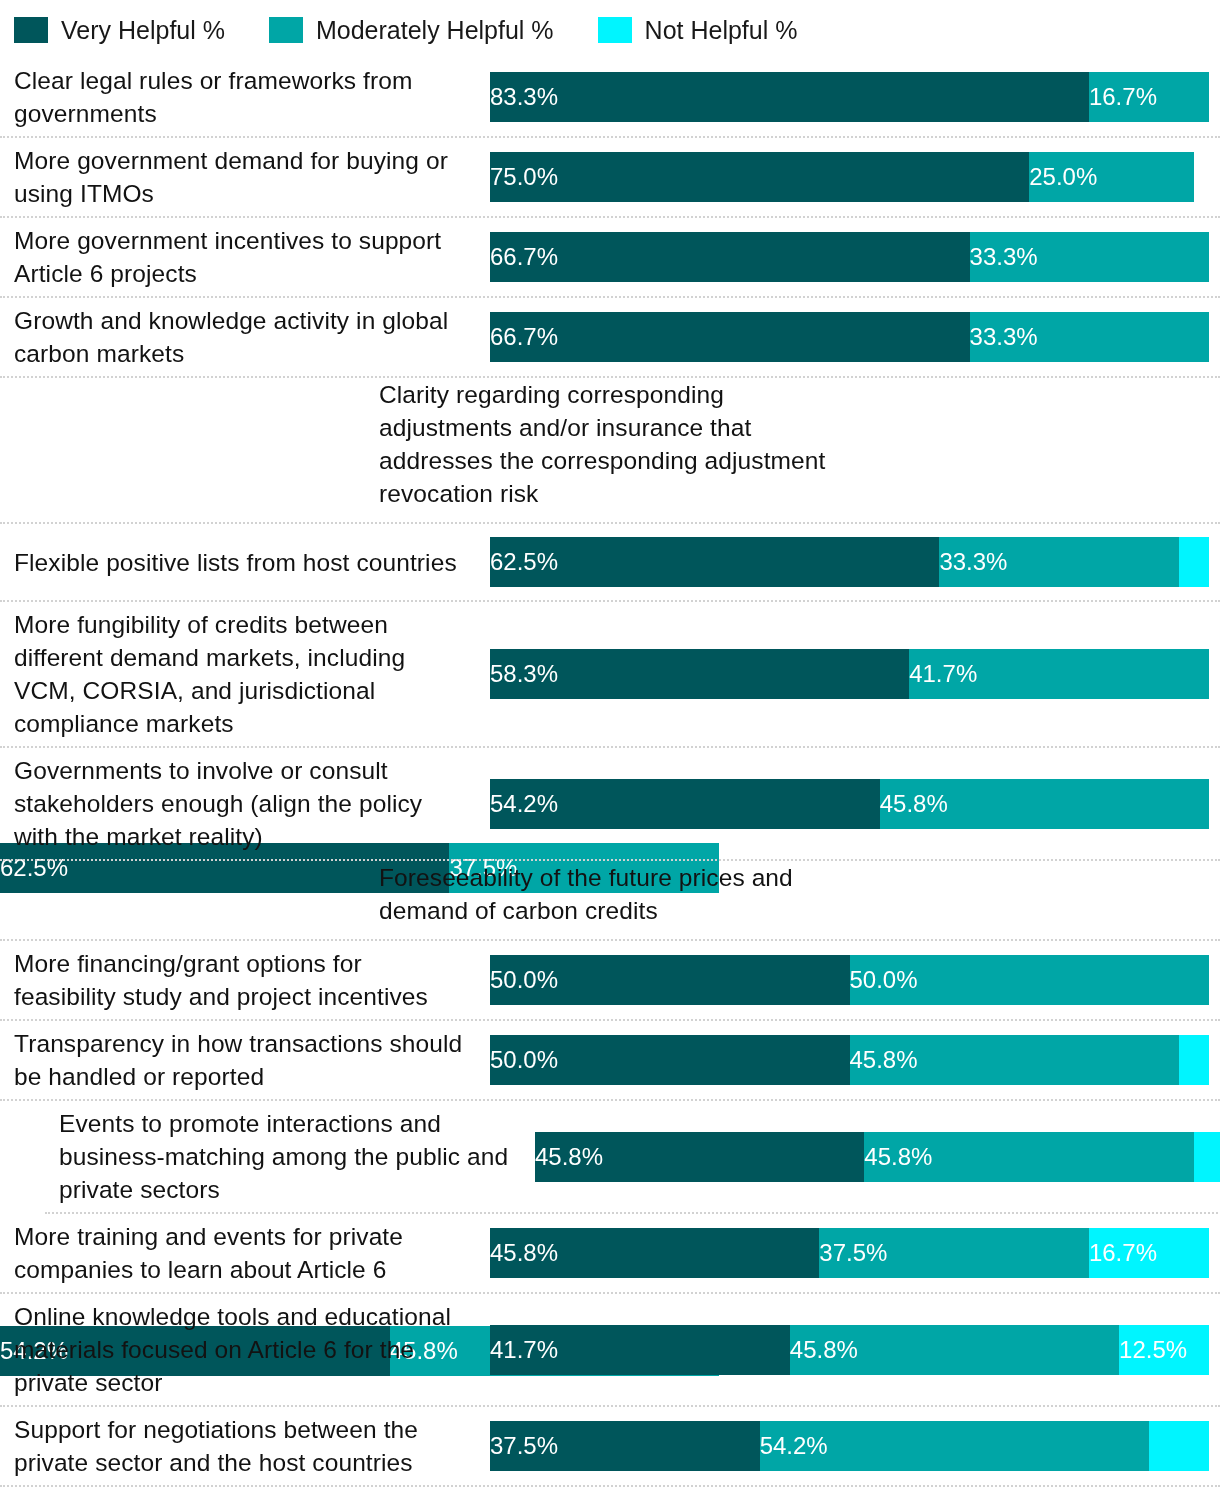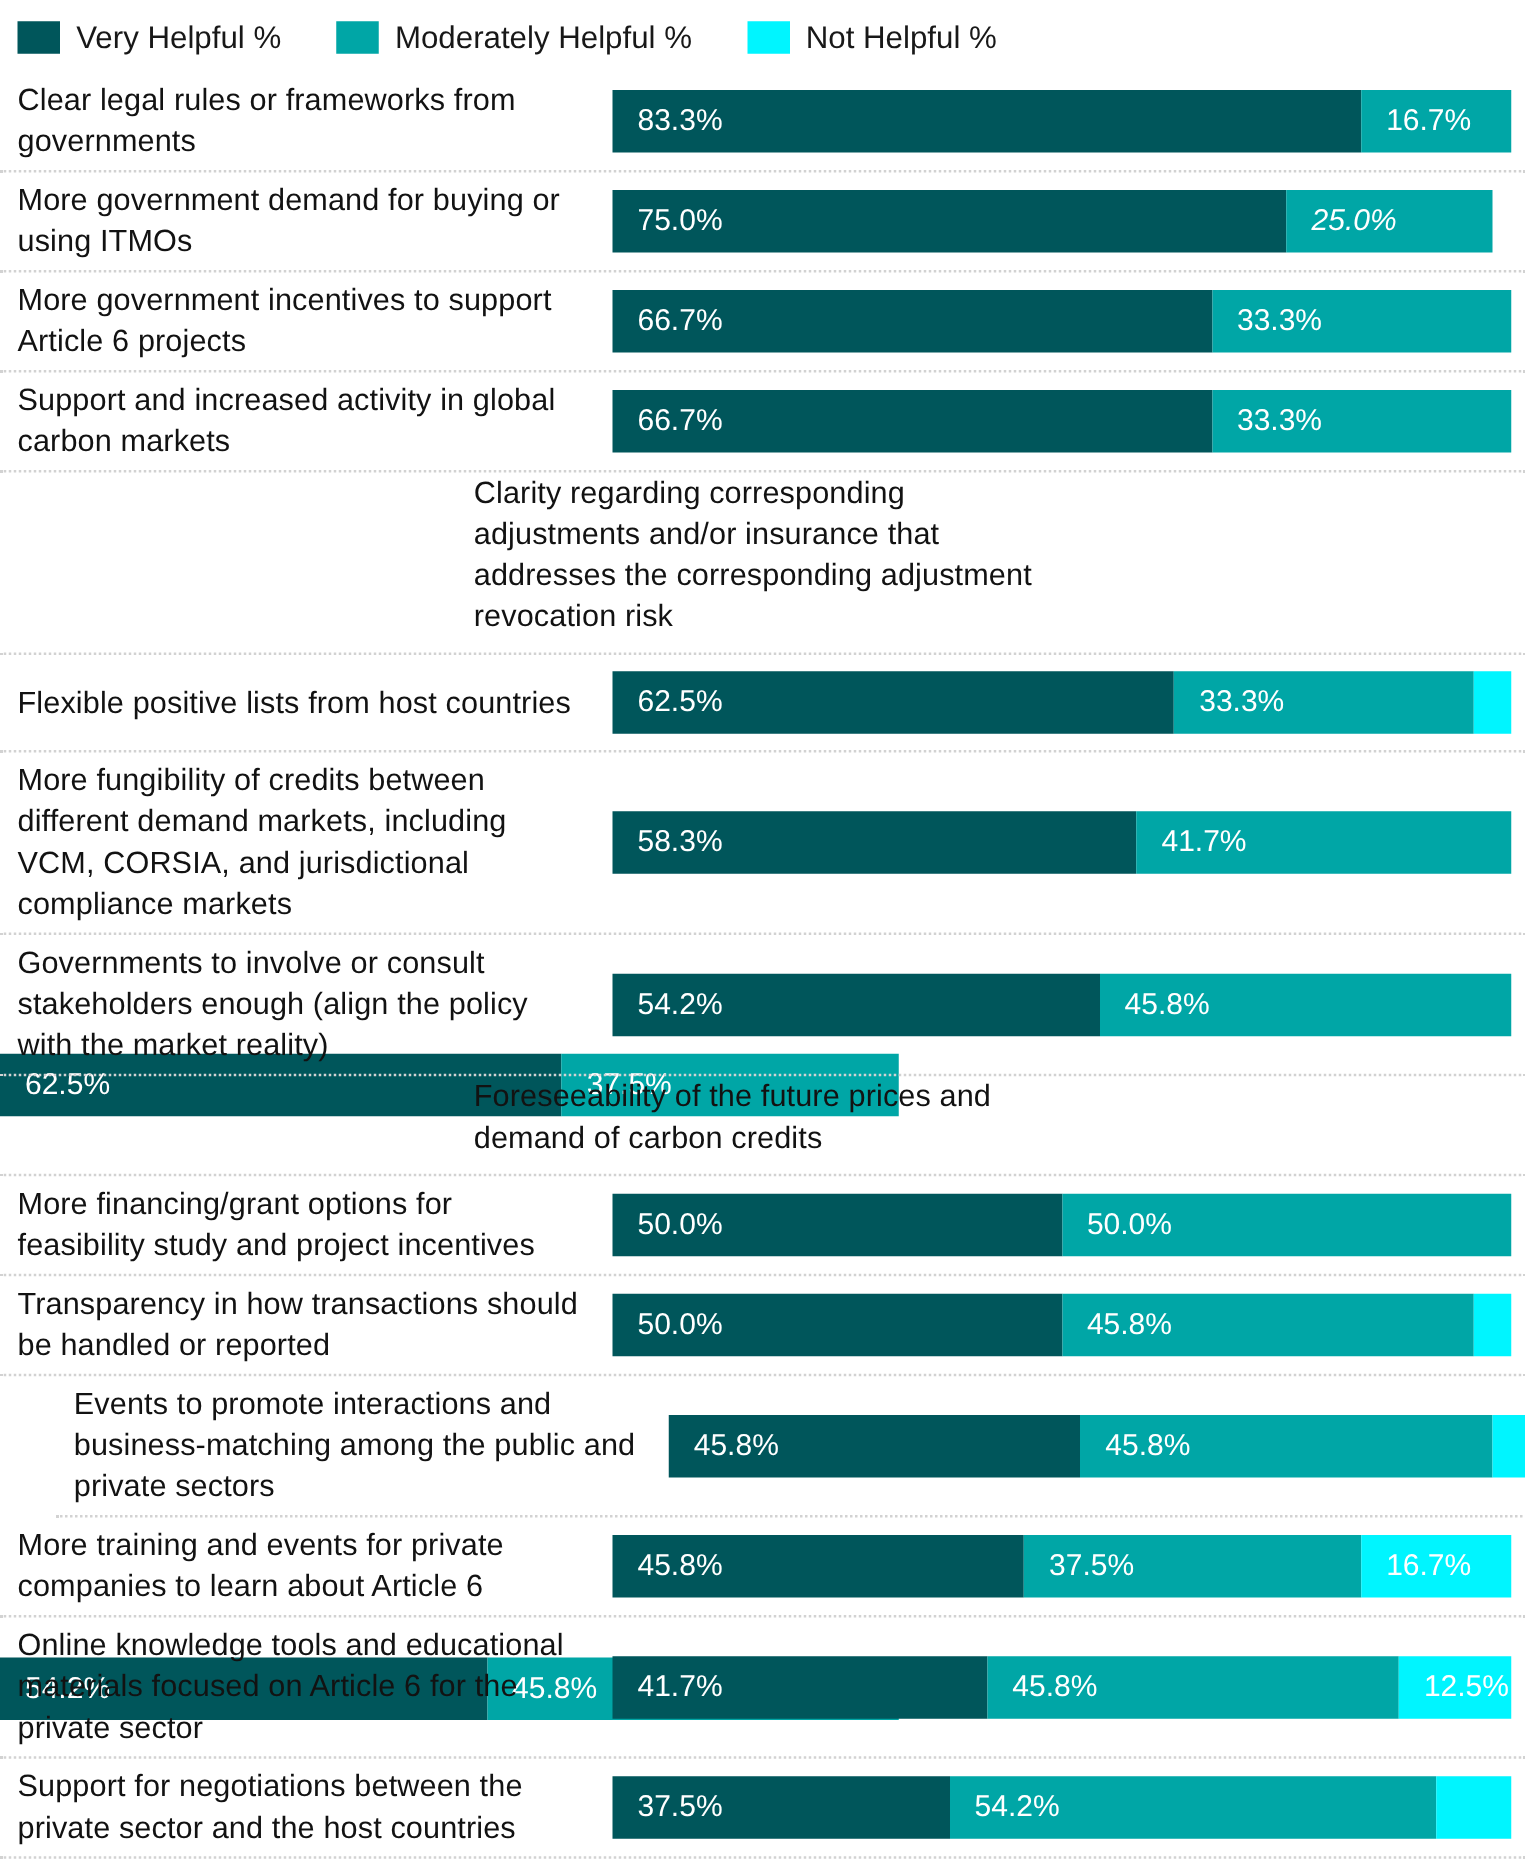--- a/index.html
+++ b/index.html
@@ -90,21 +90,21 @@
   .seg {
     height: 50px;
     display: flex;
     align-items: center;
     overflow: hidden;
   }
   .seg-label {
     color: #ffffff;
     font-size: 24px;
     line-height: 50px;
-    padding-left: 20px;
+    padding-left: 0;
     white-space: nowrap;
   }
 </style>
 </head>
 <body>
 
 <div id="page">
 
   <div class="legend" id="legend">
       <div class="legend-item">
@@ -135,41 +135,41 @@
           </div>
         </div>
       </div>
       <div class="row" style="height: 80px;">
         <div class="cat-label">More government demand for buying or using ITMOs</div>
         <div class="bar-area">
           <div class="bar">
             <div class="seg" style="background: rgb(0, 86, 91); width: 539.25px;">
               <span class="seg-label">75.0%</span>
             </div>
-            <div class="seg" style="background: rgb(0, 166, 166); width: 165px; font-style: italic;">
+            <div class="seg" style="background: rgb(0, 166, 166); width: 165px;">
               <span class="seg-label">25.0%</span>
             </div>
           </div>
         </div>
       </div>
       <div class="row" style="height: 80px; justify-content: space-between;">
         <div class="cat-label">More government incentives to support Article 6 projects</div>
         <div class="bar-area">
           <div class="bar">
             <div class="seg" style="background: rgb(0, 86, 91); width: 479.573px;">
               <span class="seg-label">66.7%</span>
             </div>
             <div class="seg" style="background: rgb(0, 166, 166); width: 239.427px;">
               <span class="seg-label">33.3%</span>
             </div>
           </div>
         </div>
       </div>
       <div class="row" style="height: 80px;">
-        <div class="cat-label">Support and increased activity in global carbon markets</div>
+        <div class="cat-label">Growth and knowledge activity in global carbon markets</div>
         <div class="bar-area">
           <div class="bar">
             <div class="seg" style="background: rgb(0, 86, 91); width: 479.573px;">
               <span class="seg-label">66.7%</span>
             </div>
             <div class="seg" style="background: rgb(0, 166, 166); width: 239.427px;">
               <span class="seg-label">33.3%</span>
             </div>
           </div>
         </div>

